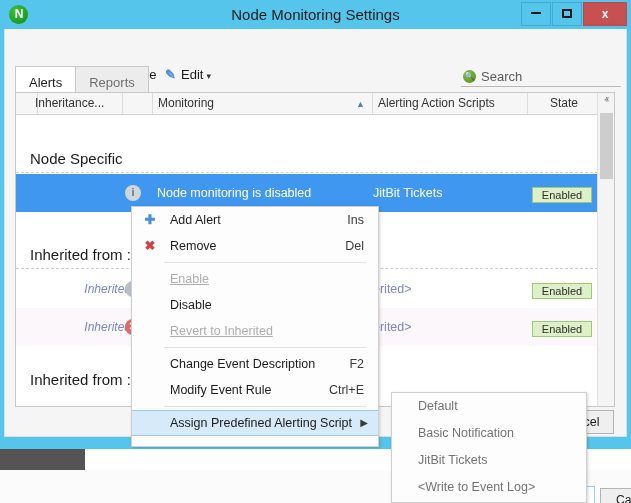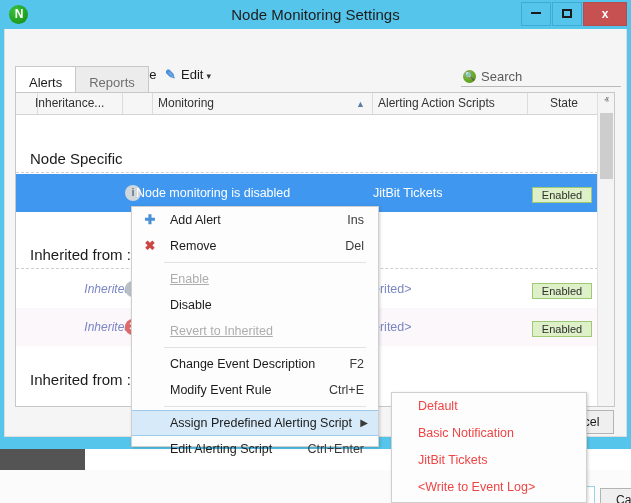--- a/index.html
+++ b/index.html
@@ -157,21 +157,21 @@
   }
   .row .c-ico {
     position: absolute; left: 109px; top: 11px; width: 16px; height: 16px;
     border-radius: 50%; text-align: center; line-height: 15px;
     font-size: 11px; color: #ffffff; font-weight: bold;
   }
   .ico-info { background: #b9c0c7; }
   .ico-info.on-sel { background: #cfd6dc; color:#6a7480; }
   .ico-err  { background: #e06868; }
   .row .c-desc {
-    position: absolute; left: 120px; top: 12px; width: 220px;
+    position: absolute; left: 141px; top: 12px; width: 220px;
     font-size: 12.5px; color: #1b1b1b;
   }
   .row .c-script {
     position: absolute; left: 357px; top: 12px; width: 160px;
     font-size: 12.5px; color: #7b86c4;
   }
   .row .c-state {
     position: absolute; left: 512px; top: 11px; width: 68px;
     text-align: center;
   }
@@ -235,21 +235,21 @@
   .mi-sep { height: 1px; margin: 3px 12px 3px 32px; background: #e2e2e2; }
 
   
   #sub-menu {
     position: absolute; left: 391px; top: 392px; width: 196px; height: 111px;
     background: #fdfdfd; border: 1px solid #cfcfcf;
     box-shadow: 1px 1px 3px rgba(0,0,0,0.18);
   }
   .smi {
     position: relative; height: 27px; line-height: 27px;
-    font-size: 12.5px; color: #ef4444; padding-left: 26px;
+    font-size: 12.5px; color: #737373; padding-left: 26px;
   }
 </style>
 </head>
 <body>
 
 <div id="desktop">
 
   <div id="bg-window"></div>
   <div id="bg-strip-top"></div>
   <div id="taskbar-block"></div>
@@ -387,24 +387,20 @@
       <span class="mi-accel">Ctrl+E</span>
     </div>
 
     <div class="mi-sep"></div>
 
     <div class="mi highlight">
       <span class="mi-label">Assign Predefined Alerting Script</span>
       <span class="mi-sub">▶</span>
     </div>
 
-    <div class="mi">
-      <span class="mi-label">Edit Alerting Script</span>
-      <span class="mi-accel">Ctrl+Enter</span>
-    </div>
   </div>
 
   <div id="sub-menu">
     <div class="smi">Default</div>
     <div class="smi">Basic Notification</div>
     <div class="smi">JitBit Tickets</div>
     <div class="smi">&lt;Write to Event Log&gt;</div>
   </div>
 
 </div>

